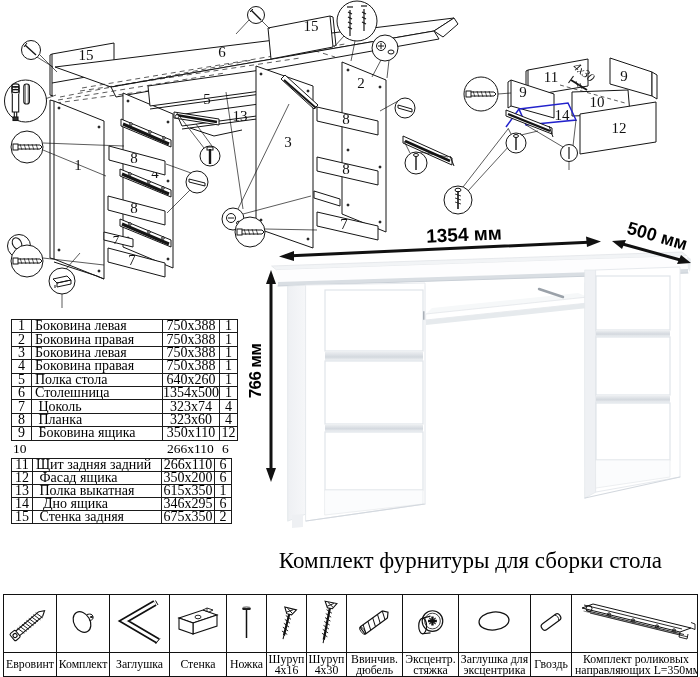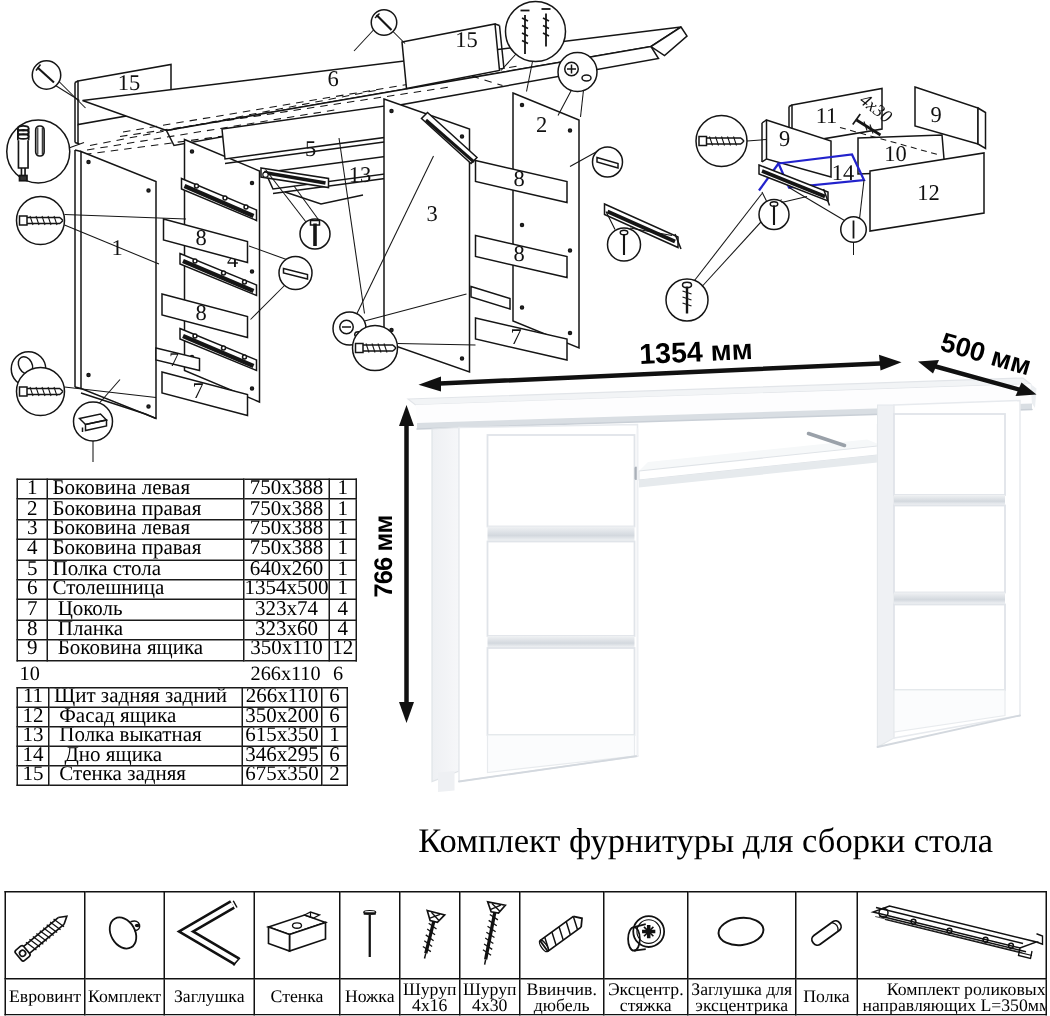--- a/index.html
+++ b/index.html
@@ -837,22 +837,22 @@
 <td>Евровинт</td>
 <td>Комплект</td>
 <td>Заглушка</td>
 <td>Стенка</td>
 <td>Ножка</td>
 <td>Шуруп<br>4х16</td>
 <td>Шуруп<br>4х30</td>
 <td>Ввинчив.<br>дюбель</td>
 <td>Эксцентр.<br>стяжка</td>
 <td>Заглушка для<br>эксцентрика</td>
-<td>Полка</td>
-<td style="text-align:right;padding-left:3px">Комплект роликовых<br>направляющих L=350мм</td>
+<td>Гвоздь</td>
+<td style="text-align:center;padding-left:3px">Комплект роликовых<br>направляющих L=350мм</td>
 </tr>
 <tr class="qt">
 <td>36</td>
         <td>8</td>
         <td>1</td>
         <td>8</td>
         <td>50</td>
         <td>56</td>
         <td>12</td>
         <td>8</td>

